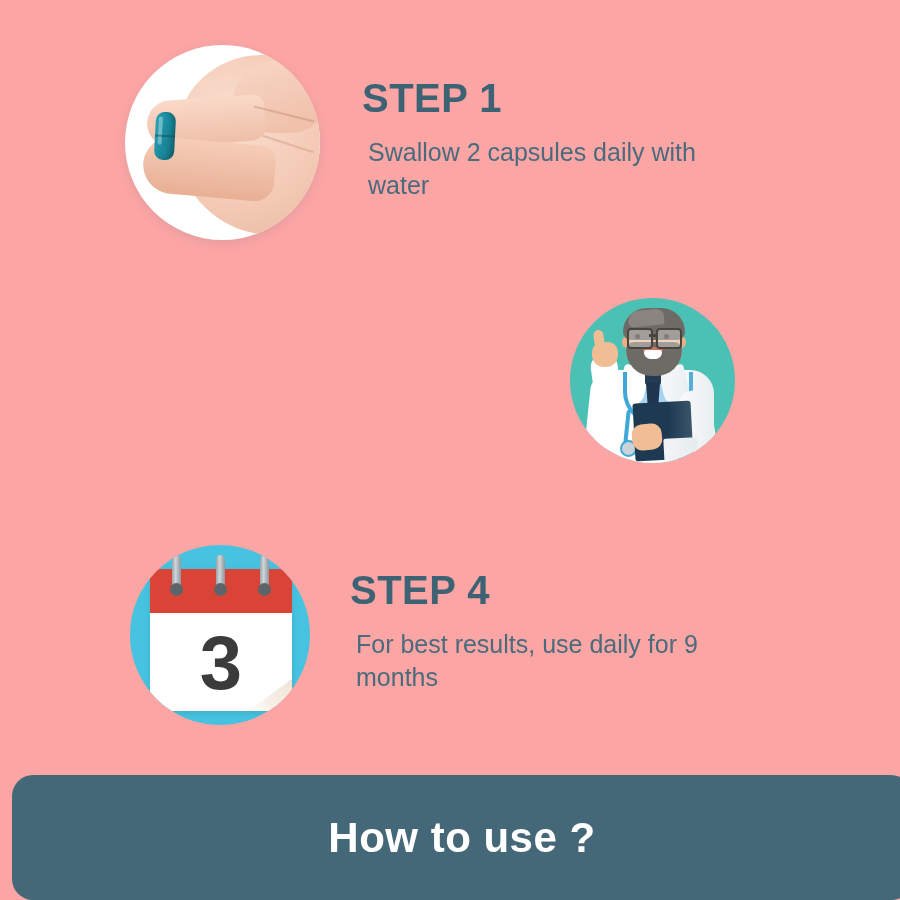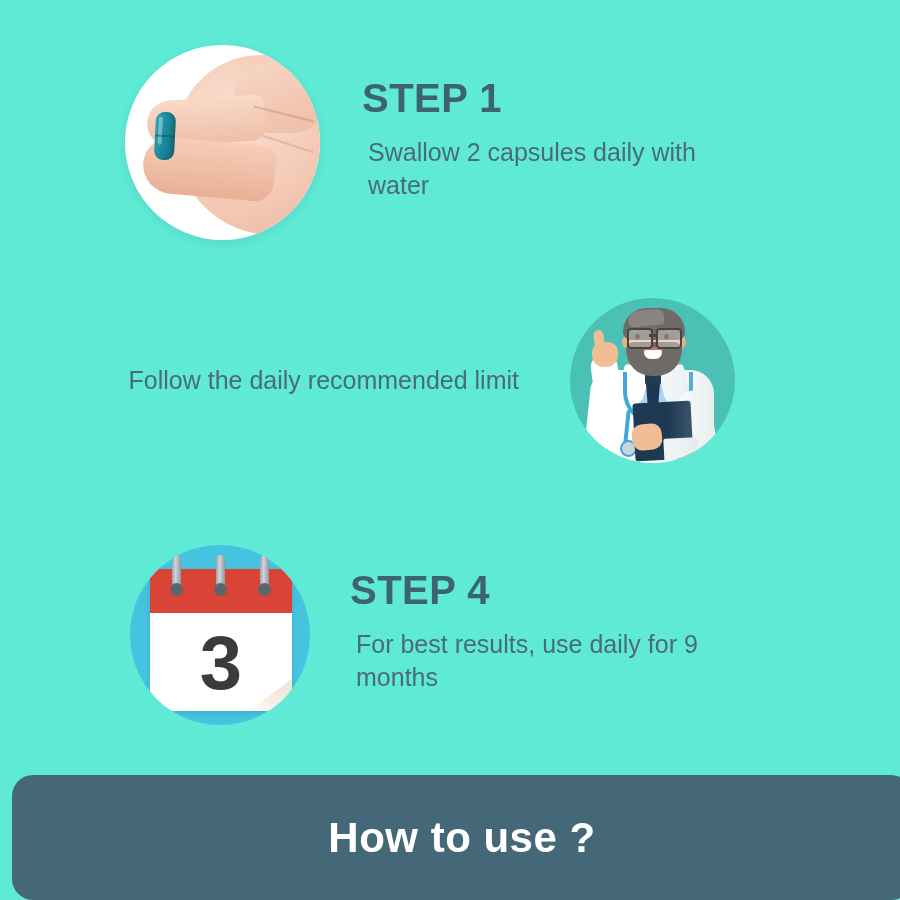--- a/index.html
+++ b/index.html
@@ -10,21 +10,21 @@
     width: 900px;
     height: 900px;
     overflow: hidden;
     font-family: "Liberation Sans", sans-serif;
     background: #e3f2fa;
   }
   .infographic {
     position: relative;
     width: 900px;
     height: 900px;
-    background: #5eead4;
+    background: #fca5a5;
   }
 
   
   .step {
     position: absolute;
     display: flex;
     align-items: center;
   }
   .step-text {
     display: flex;
@@ -563,21 +563,20 @@
       <div class="capsule-seam"></div>
     </div>
     <div class="step-text">
       <div class="step-title">STEP 1</div>
       <div class="step-desc">Swallow 2 capsules daily with water</div>
     </div>
   </div>
 
   <div class="step" id="step-2">
     <div class="step-text">
-      <div class="step-desc">Follow the daily recommended limit</div>
     </div>
     <div class="circle-img doc-circle">
       <div class="doc">
         <div class="coat"></div>
         <div class="shirt"></div>
         <div class="neck"></div>
         <div class="collar-l"></div>
         <div class="collar-r"></div>
         <div class="tie-knot"></div>
         <div class="tie"></div>

